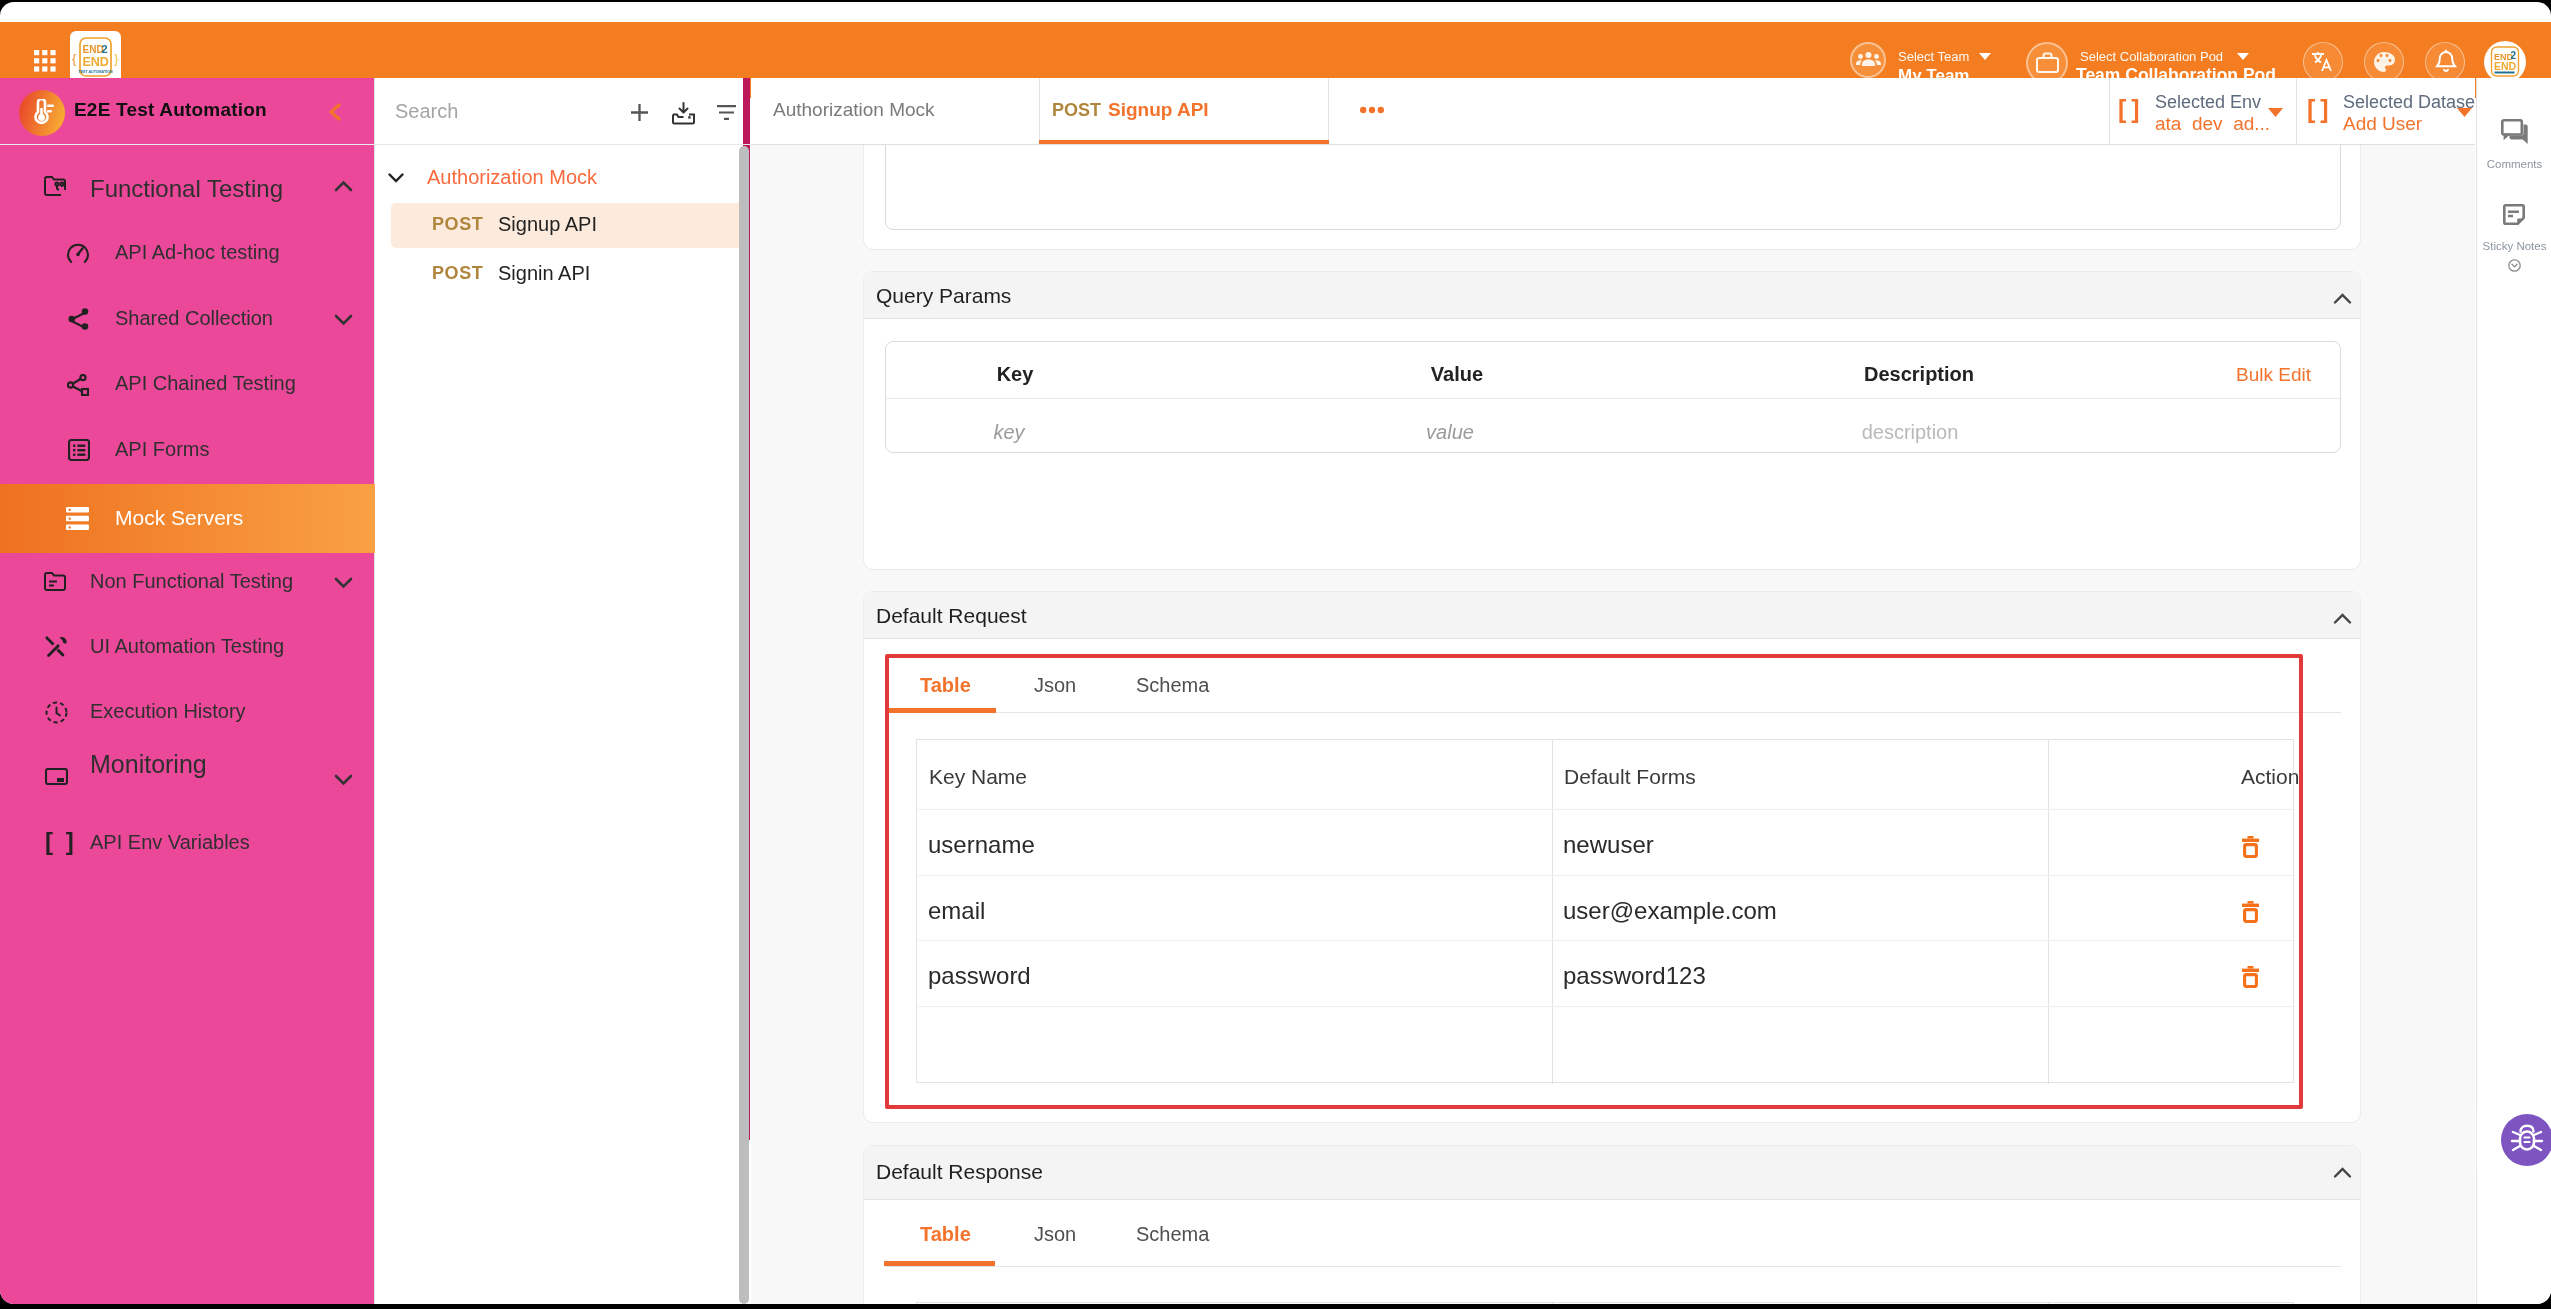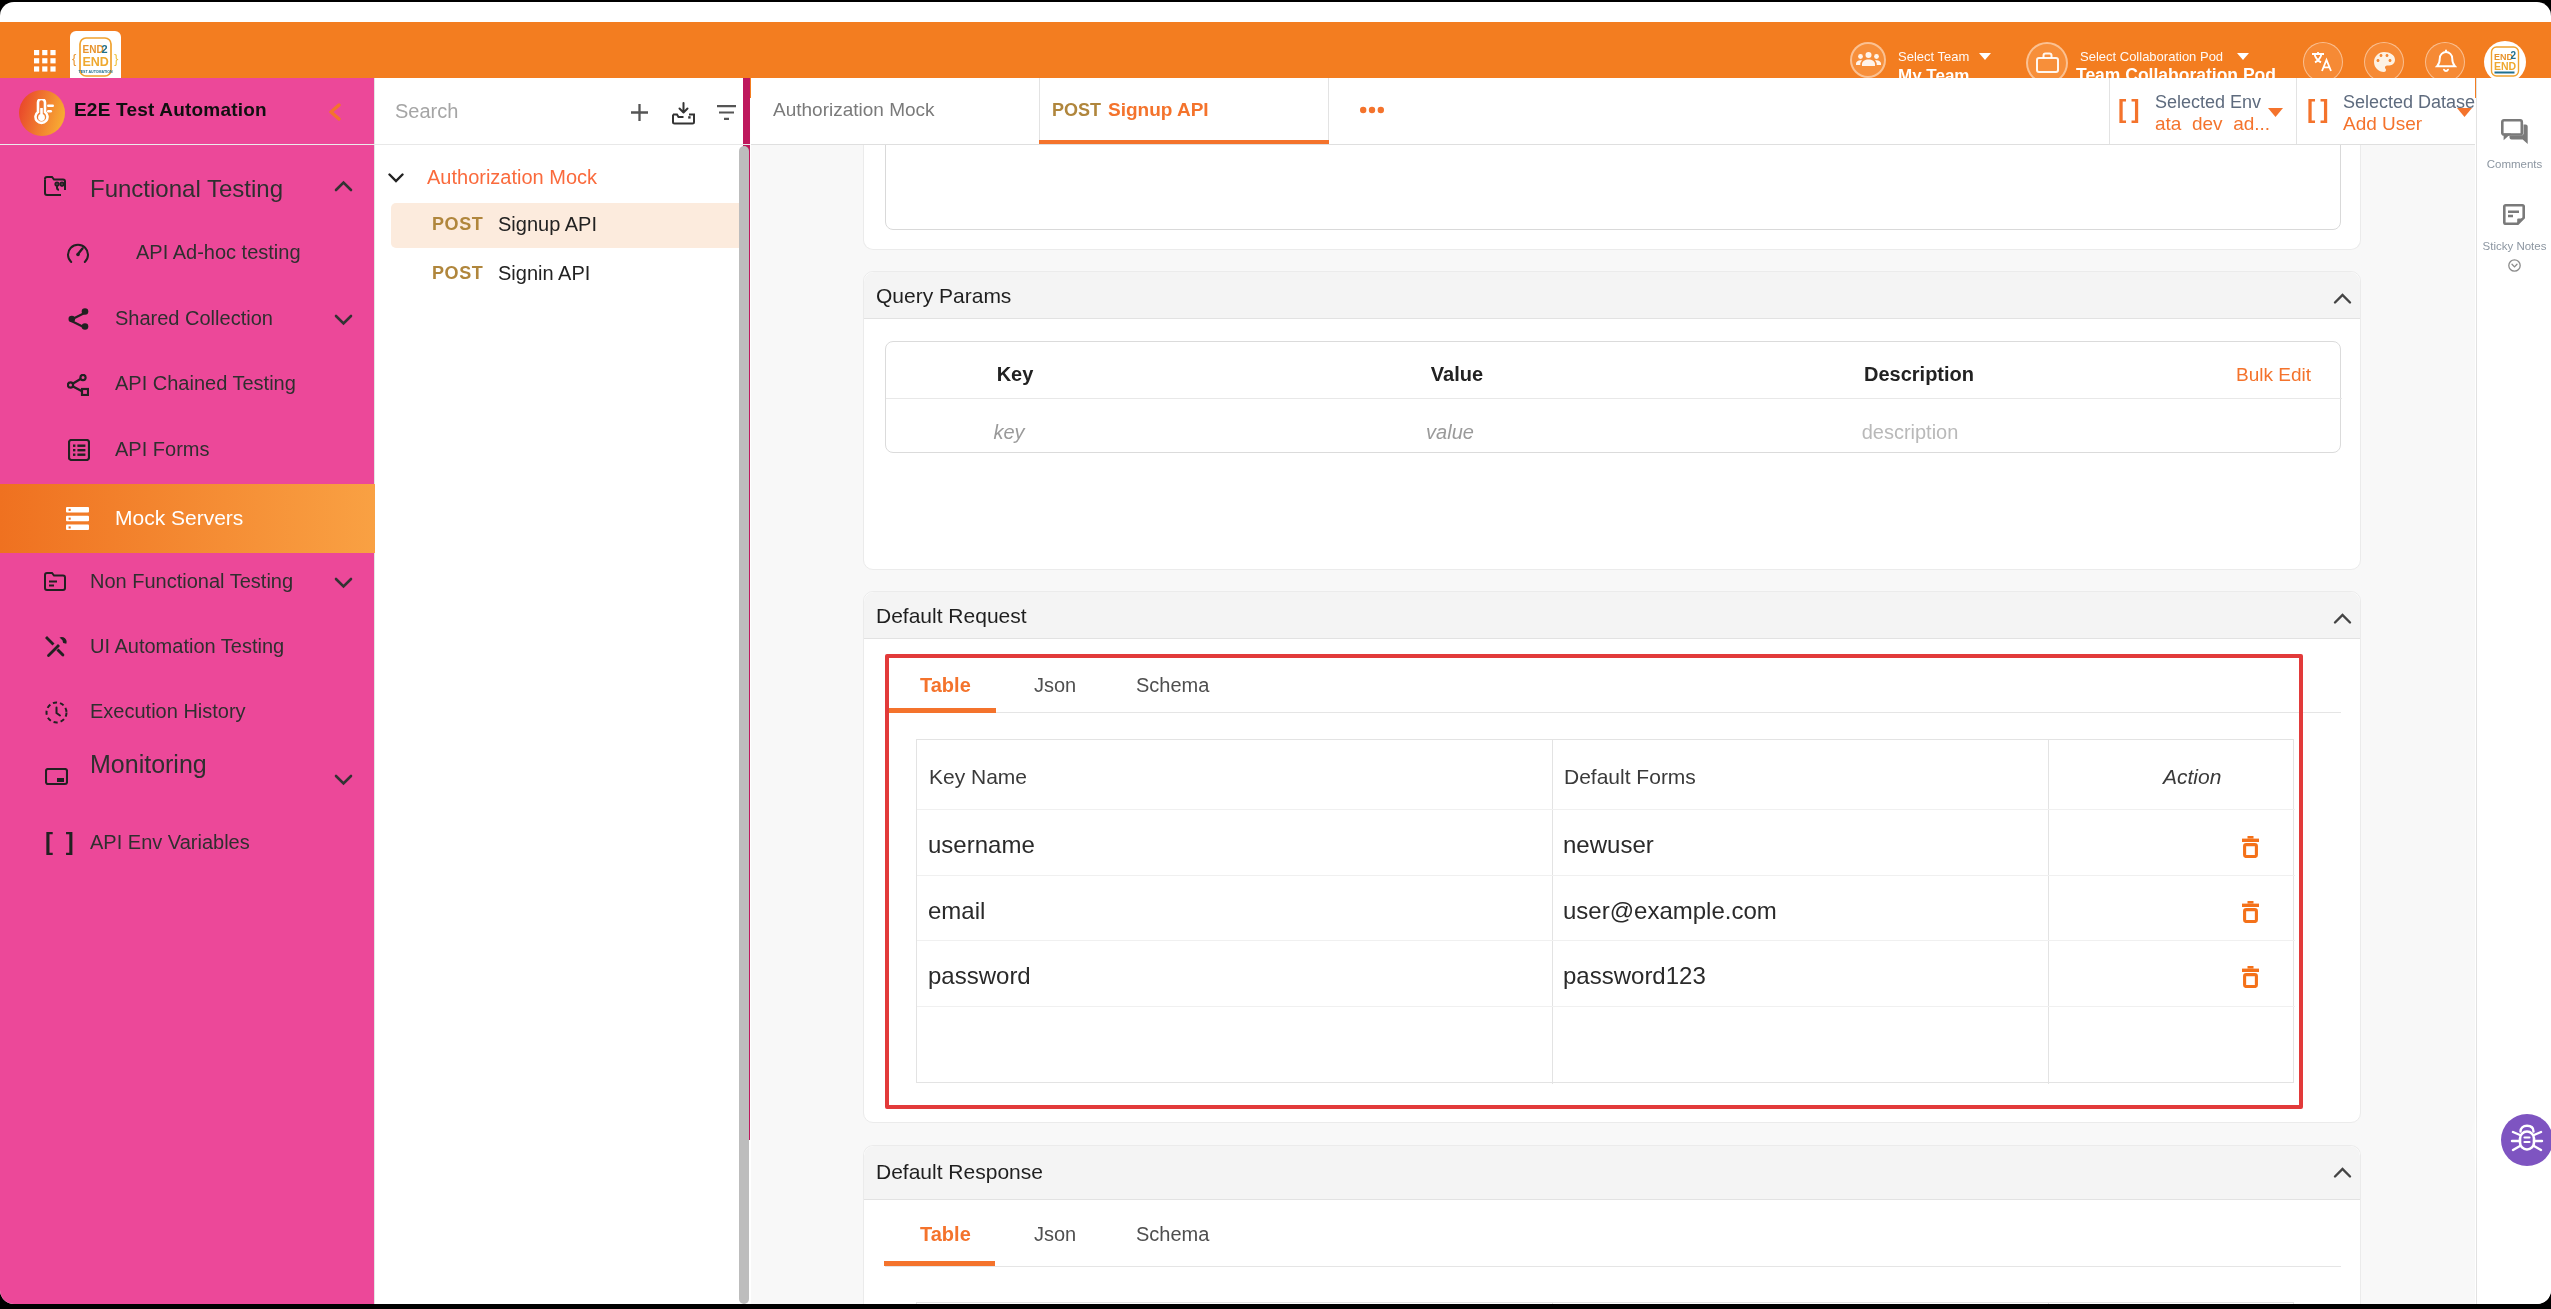--- a/index.html
+++ b/index.html
@@ -150,21 +150,21 @@
         <path d="M2 10l7.5-7.5L17 10" fill="none" stroke="#333" stroke-width="2.6" stroke-linecap="round"></path>
       </svg>
 
     <svg class="abs" style="left:67px;top:165px" width="22" height="21" viewBox="0 0 22 21">
       <g fill="none" stroke="#212121" stroke-width="2">
         <path d="M4.2 19a10 10 0 1 1 13.6 0" stroke-linecap="round"></path>
         <path d="M11 11l4.5-5.5" stroke-width="2.4" stroke-linecap="round"></path>
         <circle cx="11" cy="11.5" r="1.8" fill="#212121" stroke="none"></circle>
       </g>
     </svg>
-    <div class="abs" style="left:115px;top:163px;font-size:20px;color:#2F2F2F;margin-left:21px;">API Ad-hoc testing</div>
+    <div class="abs" style="left:115px;top:163px;font-size:20px;color:#2F2F2F;">API Ad-hoc testing</div>
 
     <svg class="abs" style="left:68px;top:230px" width="21" height="22" viewBox="0 0 21 22">
       <g fill="#212121">
         <circle cx="17" cy="3.5" r="3.3"></circle>
           <circle cx="3.8" cy="11" r="3.3"></circle>
           <circle cx="17" cy="18.5" r="3.3"></circle>
         <path d="M4 10l12-6 1 2-12 6zM4 12l12 6-1 2-12-6z"></path>
       </g>
     </svg>
     <div class="abs" style="left:115px;top:229px;font-size:20px;color:#2F2F2F;">Shared Collection</div>
@@ -352,21 +352,21 @@
 
       <div class="abs" style="left:52px;top:147px;width:1378px;height:344px;border:1px solid #E3E3E3;">
         <div class="abs" style="left:635px;top:0;width:1px;height:344px;background:#E3E3E3;"></div>
         <div class="abs" style="left:1131px;top:0;width:1px;height:344px;background:#E3E3E3;"></div>
         <div class="abs" style="left:0px;top:69px;width:1378px;height:1px;background:#F0F0F0;"></div>
         <div class="abs" style="left:0px;top:135px;width:1378px;height:1px;background:#F0F0F0;"></div>
         <div class="abs" style="left:0px;top:200px;width:1378px;height:1px;background:#F0F0F0;"></div>
         <div class="abs" style="left:0px;top:266px;width:1378px;height:1px;background:#F0F0F0;"></div>
         <div class="abs" style="left:12px;top:25px;font-size:21px;color:#3A3A3A;">Key Name</div>
         <div class="abs" style="left:647px;top:25px;font-size:21px;color:#3A3A3A;">Default Forms</div>
-        <div class="abs" style="left:1246px;top:25px;font-size:21px;color:#3A3A3A;font-style:italic;">Action</div>
+        <div class="abs" style="left:1324px;top:25px;font-size:21px;color:#3A3A3A;">Action</div>
         <div class="abs" style="left:11px;top:91px;font-size:24px;color:#2A2A2A;">username</div>
         <div class="abs" style="left:646px;top:91px;font-size:24px;color:#2A2A2A;">newuser</div>
         <div class="abs" style="left:11px;top:157px;font-size:24px;color:#2A2A2A;">email</div>
         <div class="abs" style="left:646px;top:157px;font-size:24px;color:#2A2A2A;">user@example.com</div>
         <div class="abs" style="left:11px;top:222px;font-size:24px;color:#2A2A2A;">password</div>
         <div class="abs" style="left:646px;top:222px;font-size:24px;color:#2A2A2A;">password123</div>
         <svg class="abs" style="left:1325px;top:96px" width="17" height="22" viewBox="0 0 17 22">
             <path d="M5.5 0h6v2.6h-6z" fill="#F47119"></path>
             <rect x="0" y="2.6" width="17" height="3.4" fill="#F47119"></rect>
             <rect x="2.6" y="8.6" width="11.8" height="11.9" rx="1.6" fill="none" stroke="#F47119" stroke-width="3.1"></rect>

